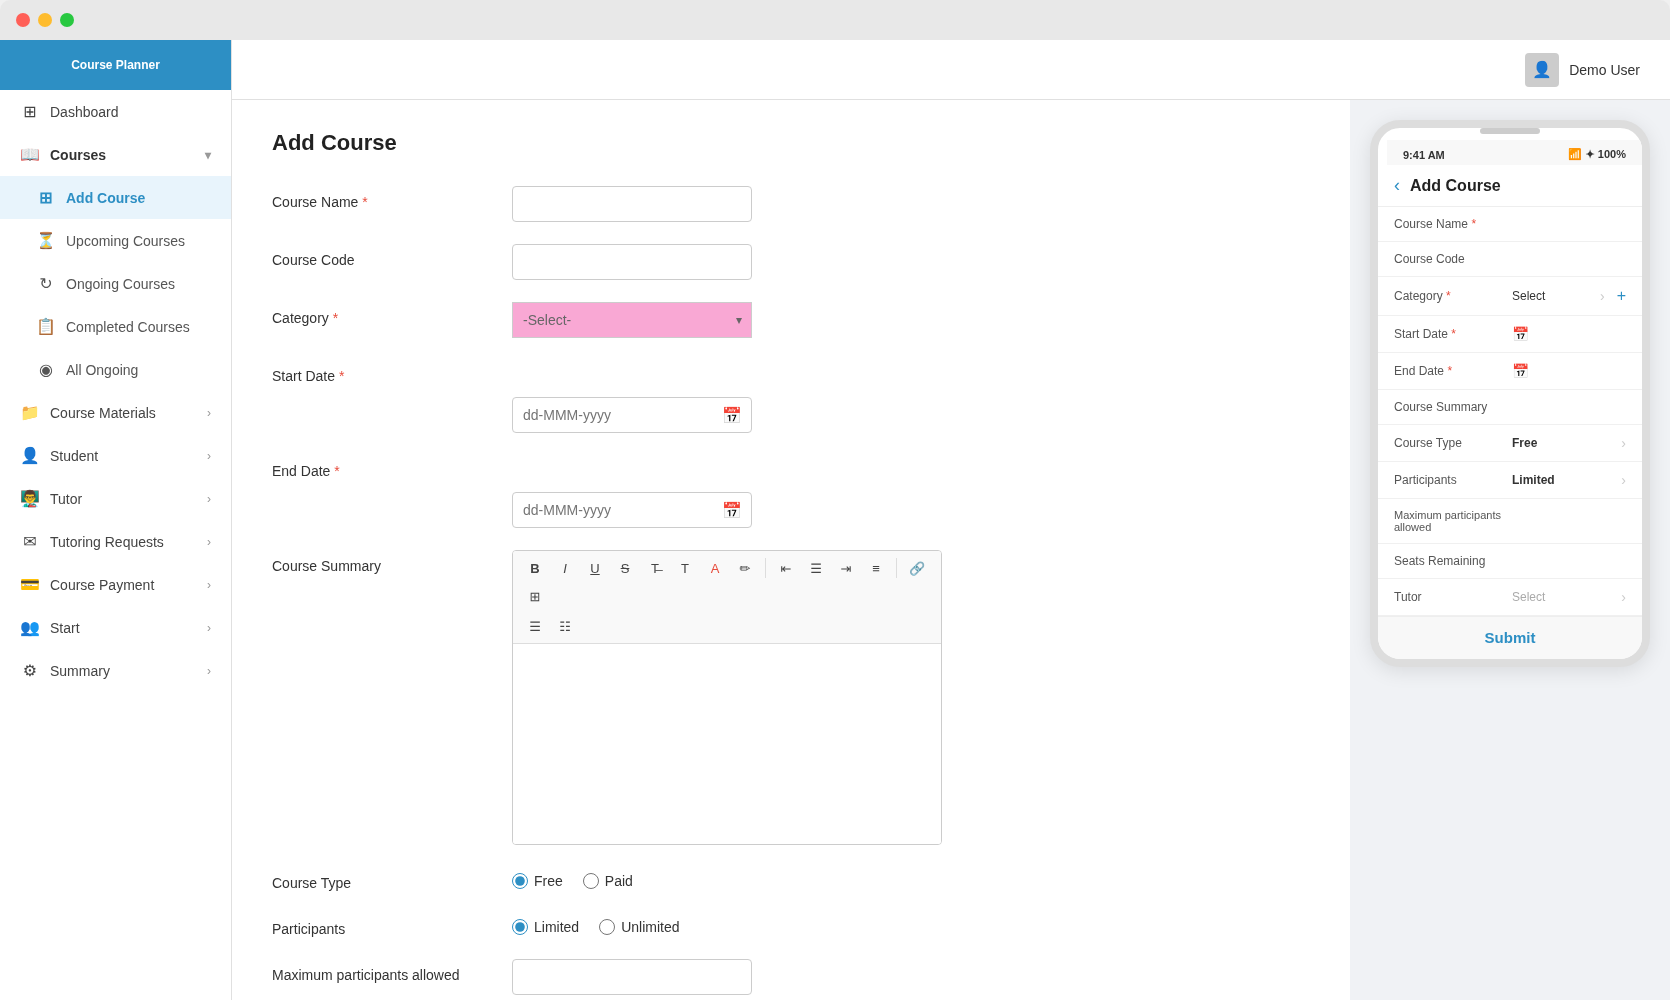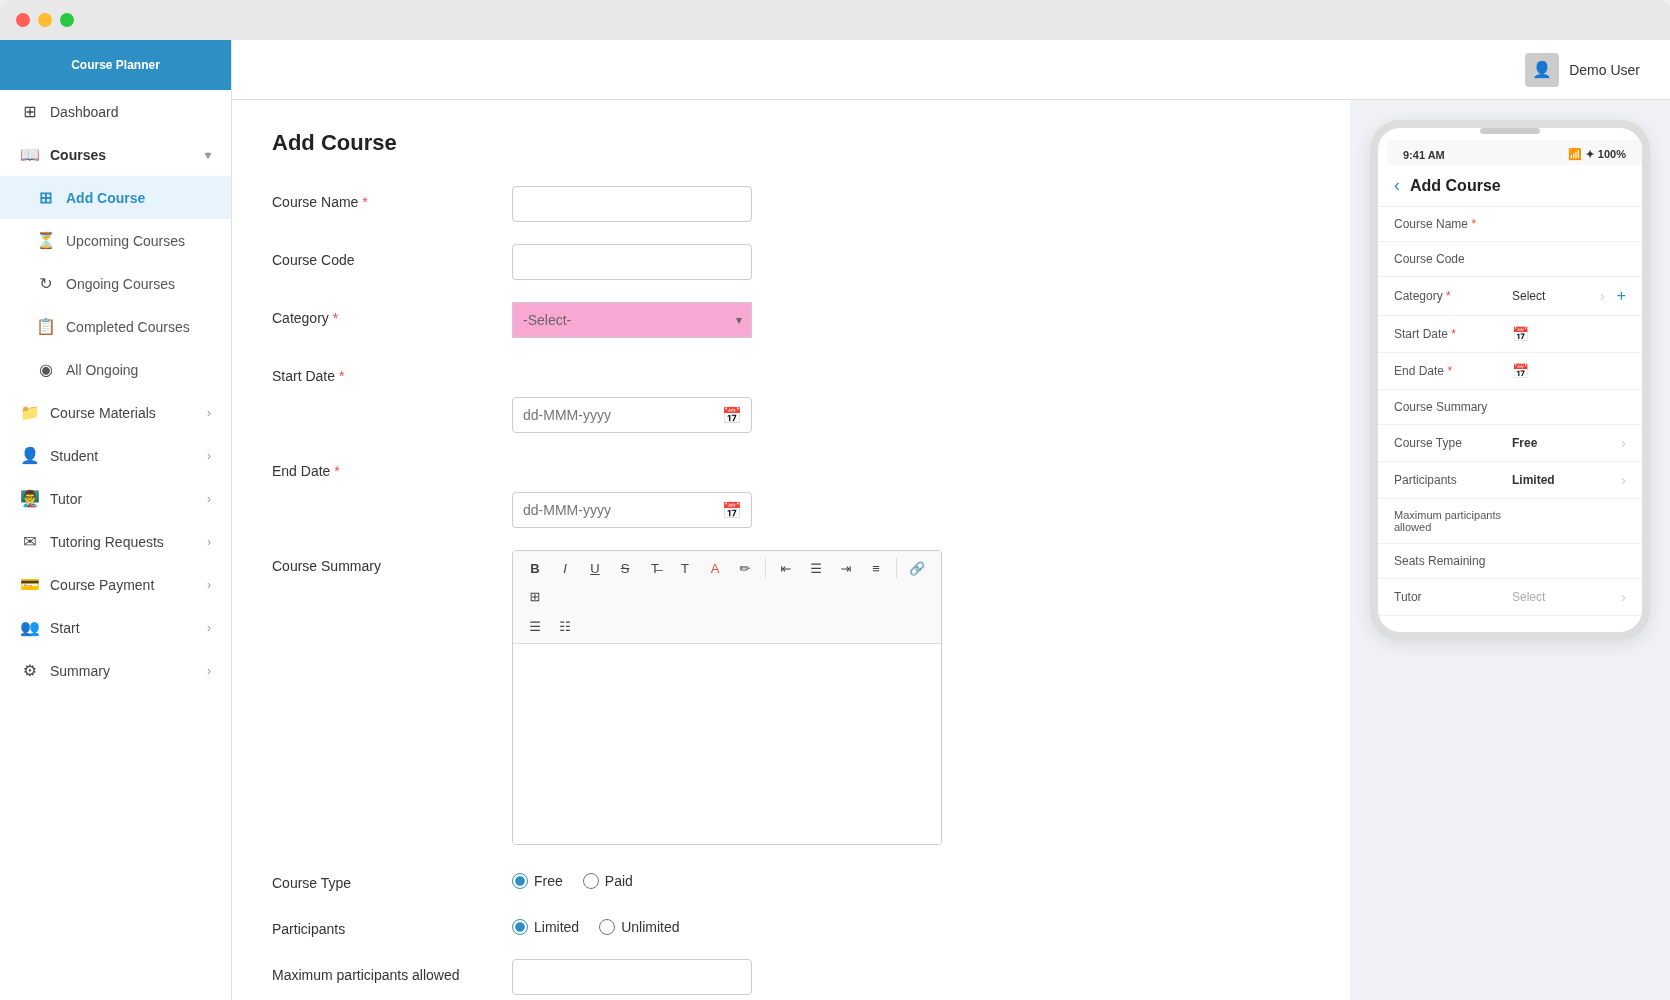--- a/index.html
+++ b/index.html
@@ -654,19 +654,22 @@
               <span class="phone-form-label" style="font-size:11px;">Maximum participants allowed</span>
             </div>
             <div class="phone-form-row">
               <span class="phone-form-label">Seats Remaining</span>
             </div>
             <div class="phone-form-row">
               <span class="phone-form-label">Tutor</span>
               <span class="phone-form-value" style="color:#aaa;">Select</span>
               <span class="phone-form-arrow">›</span>
             </div>
+            <div class="phone-submit-bar">
+              <button class="phone-submit-btn">Submit</button>
+            </div>
           </div>
         </div>
       </div>
 
     </div>
   </div>
 </div>
 
 </body></html>

